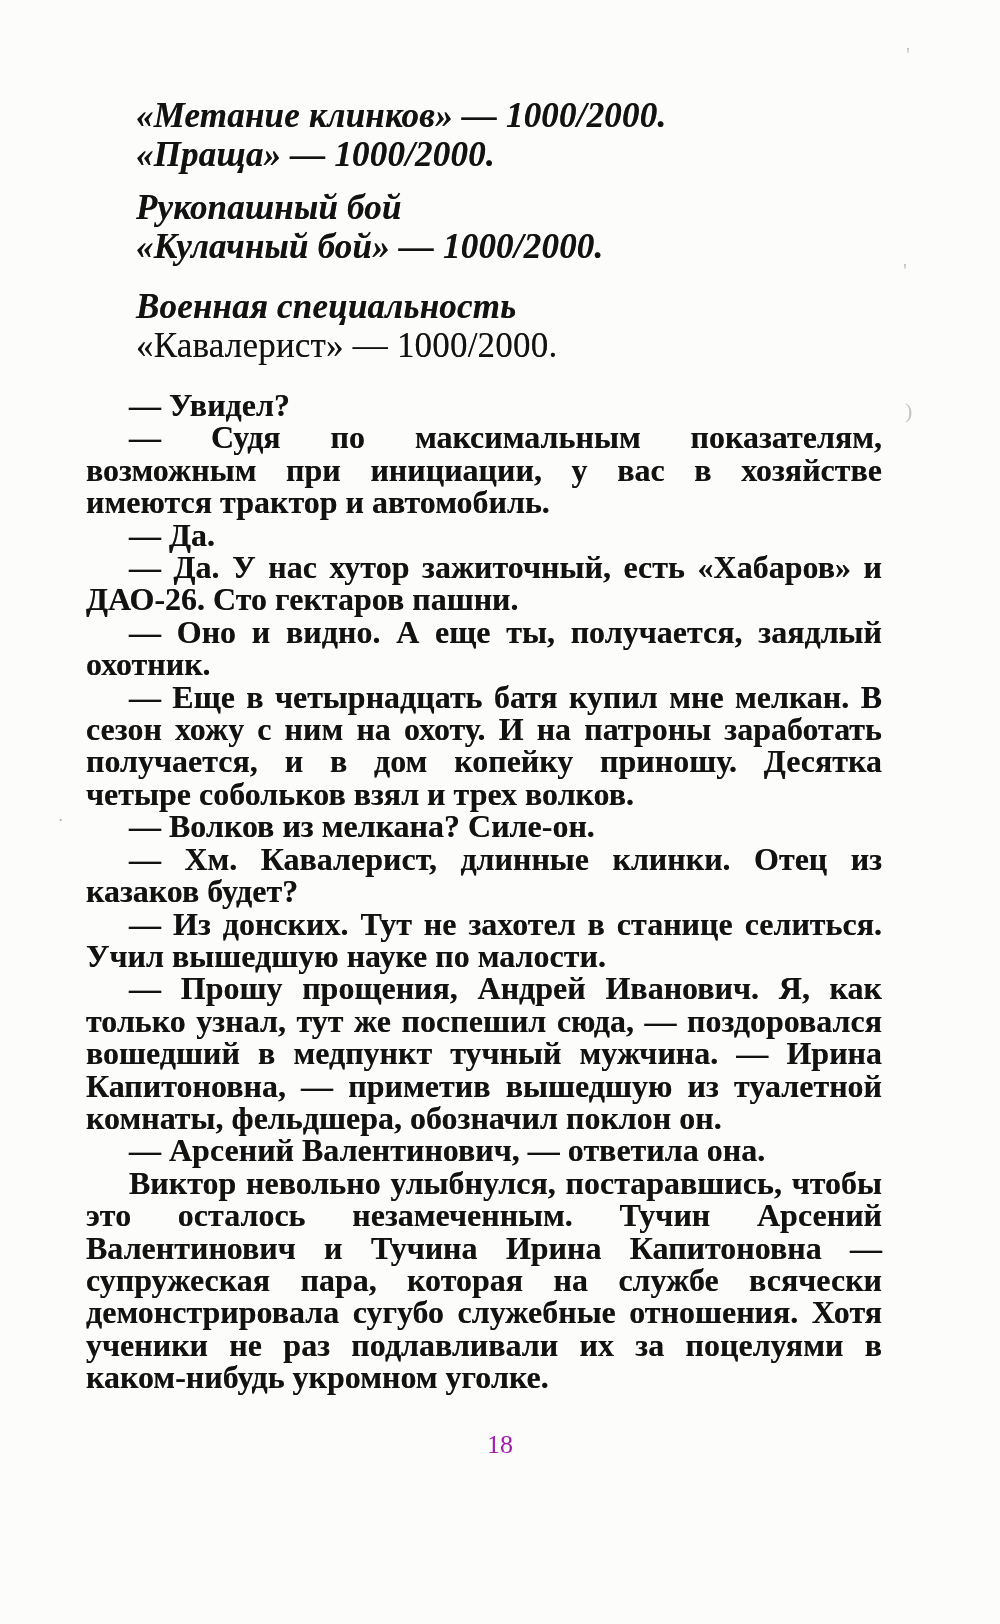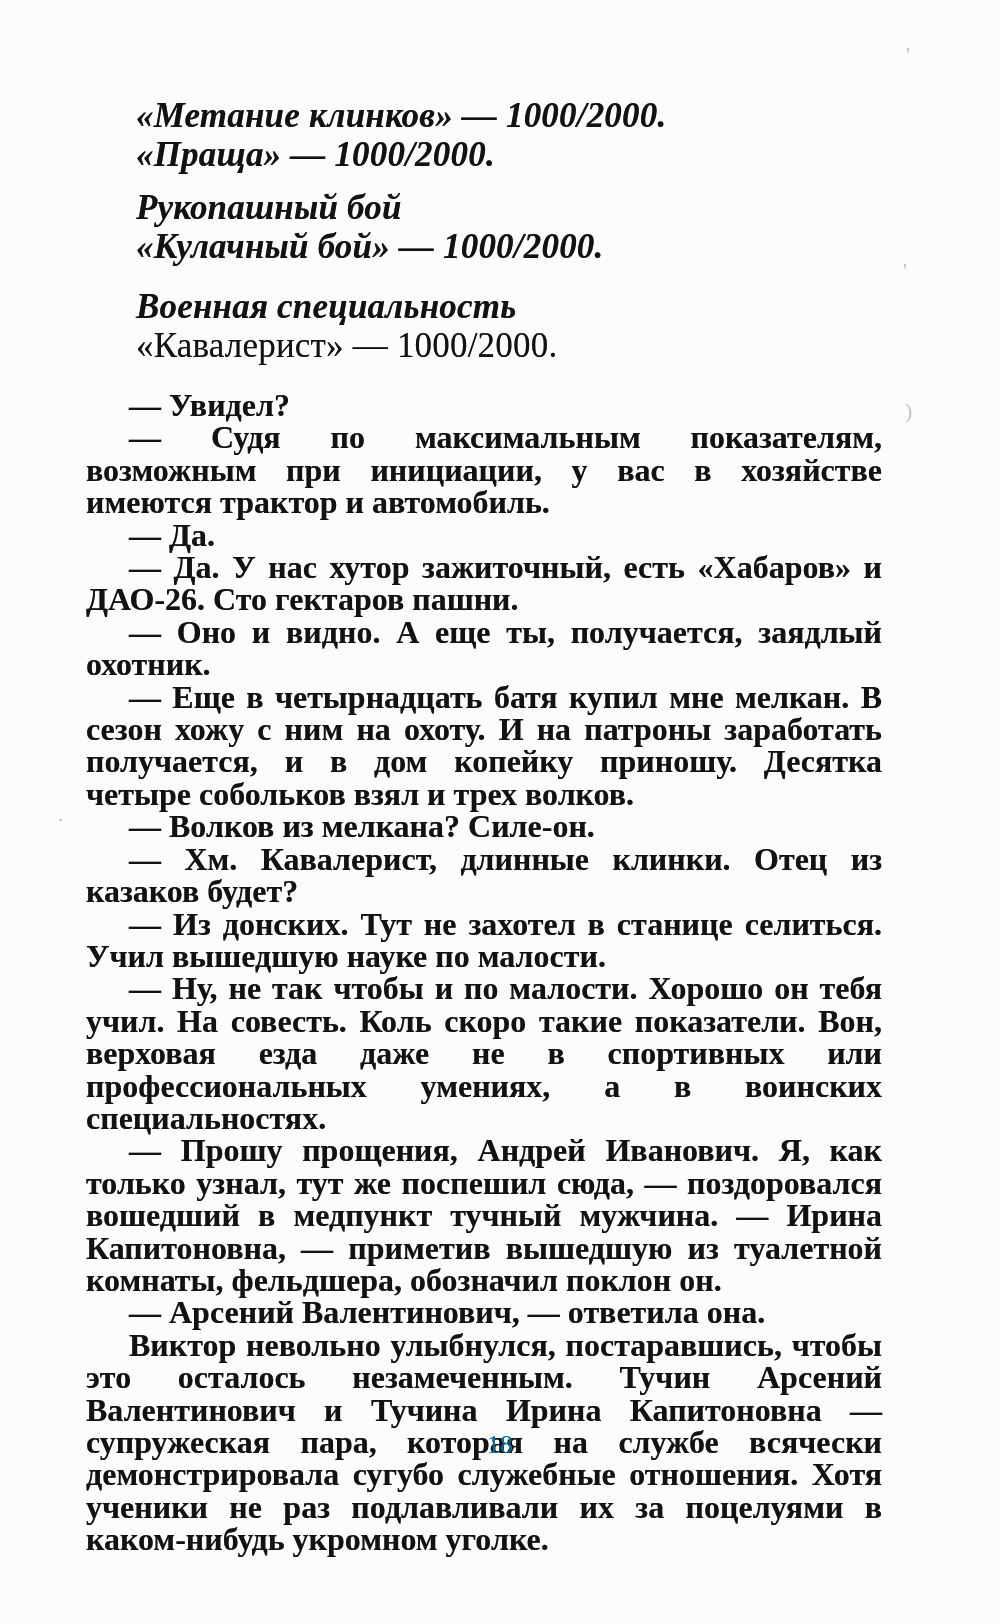--- a/index.html
+++ b/index.html
@@ -52,21 +52,21 @@
   }
 
   .page-number {
     position: absolute;
     left: 0;
     right: 0;
     top: 1430px;
     text-align: center;
     font-size: 26px;
     font-weight: normal;
-    color: #0369a1;
+    color: #a21caf;
   }
 
   
   .artifact {
     position: absolute;
     color: rgba(90, 90, 80, 0.35);
     font-size: 22px;
     pointer-events: none;
   }
   .a1 { left: 906px; top: 42px; }
@@ -97,21 +97,20 @@
 
     <p class="para">— Увидел?</p>
     <p class="para">— Судя по максимальным показателям, возможным при инициации, у вас в хозяйстве имеются трактор и автомобиль.</p>
     <p class="para">— Да.</p>
     <p class="para">— Да. У нас хутор зажиточный, есть «Хабаров» и ДАО-26. Сто гектаров пашни.</p>
     <p class="para">— Оно и видно. А еще ты, получается, заядлый охотник.</p>
     <p class="para">— Еще в четырнадцать батя купил мне мелкан. В сезон хожу с ним на охоту. И на патроны заработать получается, и в дом копейку приношу. Десятка четыре собольков взял и трех волков.</p>
     <p class="para">— Волков из мелкана? Силе-он.</p>
     <p class="para">— Хм. Кавалерист, длинные клинки. Отец из казаков будет?</p>
     <p class="para">— Из донских. Тут не захотел в станице селиться. Учил вышедшую науке по малости.</p>
-    <p class="para">— Ну, не так чтобы и по малости. Хорошо он тебя учил. На совесть. Коль скоро такие показатели. Вон, верховая езда даже не в спортивных или профессиональных умениях, а в воинских специальностях.</p>
     <p class="para">— Прошу прощения, Андрей Иванович. Я, как только узнал, тут же поспешил сюда, — поздоровался вошедший в медпункт тучный мужчина. — Ирина Капитоновна, — приметив вышедшую из туалетной комнаты, фельдшера, обозначил поклон он.</p>
     <p class="para">— Арсений Валентинович, — ответила она.</p>
     <p class="para">Виктор невольно улыбнулся, постаравшись, чтобы это осталось незамеченным. Тучин Арсений Валентинович и Тучина Ирина Капитоновна — супружеская пара, которая на службе всячески демонстрировала сугубо служебные отношения. Хотя ученики не раз подлавливали их за поцелуями в каком-нибудь укромном уголке.</p>
 
   </div>
 
   <div class="page-number">18</div>
 
 </div>
 

